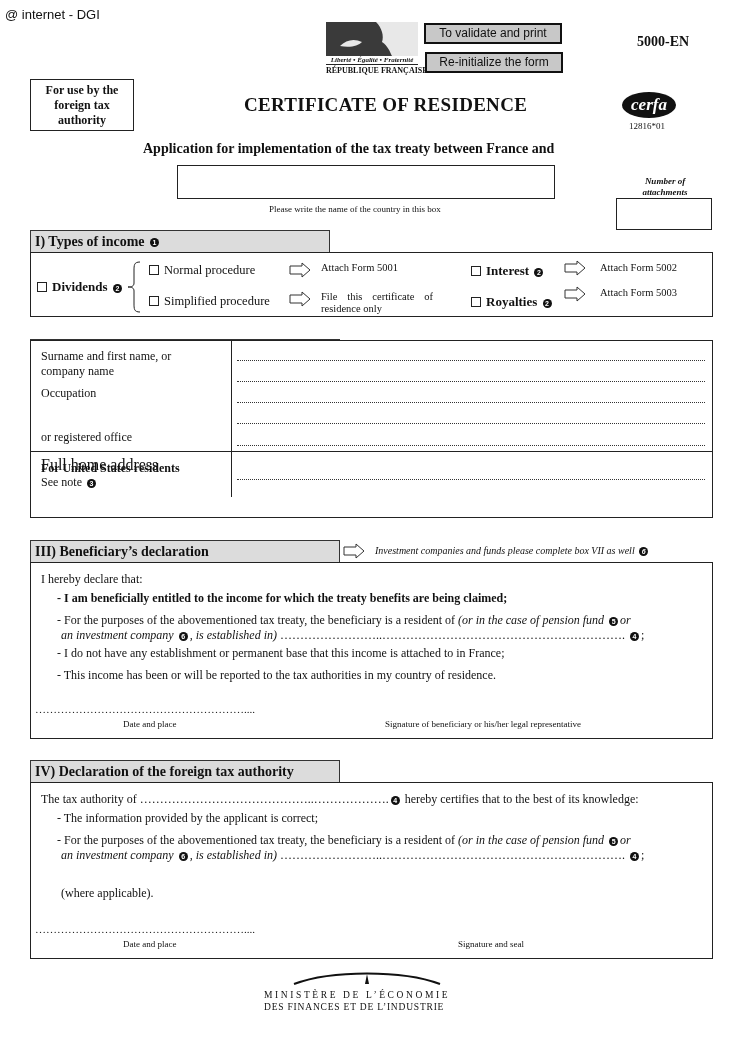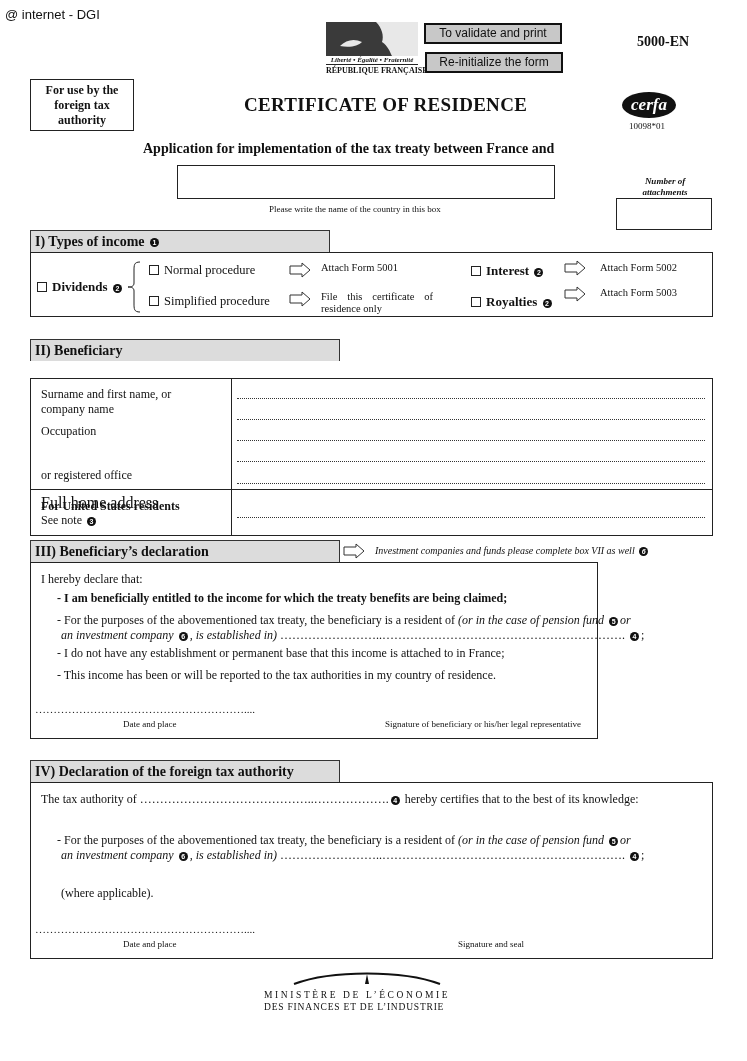--- a/index.html
+++ b/index.html
@@ -42,21 +42,21 @@
 <div class="btn" style="left:424px;top:23px;width:138px;">To validate and print</div>
 <div class="btn" style="left:425px;top:52px;width:138px;">Re-initialize the form</div>
 
 <div class="txt" style="left:637px;top:34px;font-size:14px;font-weight:bold;">5000-EN</div>
 
 <div class="abs" style="left:30px;top:79px;width:104px;height:52px;border:1px solid #222;box-sizing:border-box;font-size:12px;font-weight:bold;text-align:center;line-height:15px;padding-top:3px;">For use by the foreign tax authority</div>
 
 <div class="txt" style="left:228px;top:94px;font-size:19px;font-weight:bold;letter-spacing:0.3px;margin-left:16px;">CERTIFICATE OF RESIDENCE</div>
 
 <div class="abs" style="left:622px;top:92px;width:54px;height:26px;border-radius:50%;background:#111;color:#fff;text-align:center;font-style:italic;font-weight:bold;font-size:17px;line-height:25px;">cerfa</div>
-<div class="txt" style="left:629px;top:121px;font-size:9px;">10098*01</div>
+<div class="txt" style="left:629px;top:121px;font-size:9px;">12816*01</div>
 
 <div class="txt" style="left:143px;top:141px;font-size:14px;font-weight:bold;">Application for implementation of the tax treaty between France and</div>
 
 <div class="abs field" style="left:177px;top:165px;width:378px;height:34px;">
   <input class="fi" type="text" value="" style="">
 </div>
 <div class="txt small" style="left:269px;top:204px;font-size:9px;">Please write the name of the country in this box</div>
 
 <div class="abs it" style="left:628px;top:176px;width:74px;font-size:9px;font-weight:bold;text-align:center;line-height:11px;">Number of attachments</div>
 <div class="abs field" style="left:616px;top:198px;width:96px;height:32px;">
@@ -104,21 +104,21 @@
   <svg class="abs" style="left:533px;top:33px;" width="22" height="16">
       <path d="M1 4 H13 V1 L21 8 L13 15 V12 H1 Z" fill="#fff" stroke="#333"></path>
     </svg>
   <div class="txt" style="left:569px;top:9px;font-size:10.5px;">Attach Form 5002</div>
   <div class="txt" style="left:569px;top:34px;font-size:10.5px;">Attach Form 5003</div>
 </div>
 
 <div class="sec-head" style="left:30px;top:339px;width:310px;">
   <span>II) Beneficiary</span>
 </div>
-<div class="sec-box" style="left:30px;top:378px;width:683px;height:158px;">
+<div class="sec-box" style="left:30px;top:340px;width:683px;height:178px;">
   <div class="abs" style="left:200px;top:0;width:1px;height:156px;background:#222;"></div>
   <div class="abs" style="left:0;top:110px;width:681px;height:1px;background:#222;"></div>
   <div class="txt" style="left:10px;top:8px;font-size:12px;">Surname and first name, or</div>
   <div class="txt" style="left:10px;top:23px;font-size:12px;">company name</div>
   <div class="txt" style="left:10px;top:45px;font-size:12px;">Occupation</div>
   <div class="txt" style="left:10px;top:67px;font-size:16px;margin-top:48px;">Full home address</div>
   <div class="txt" style="left:10px;top:89px;font-size:12px;text-align:center;">or registered office</div>
   <div class="dotline" style="left:206px;top:19px;width:468px;"></div>
   <div class="dotline" style="left:206px;top:40px;width:468px;"></div>
   <div class="dotline" style="left:206px;top:61px;width:468px;"></div>
@@ -135,21 +135,21 @@
 <div class="sec-head" style="left:30px;top:540px;width:310px;">
   <span>III) Beneficiary’s declaration</span>
 </div>
 <svg class="abs" style="left:343px;top:543px;" width="22" height="16">
     <path d="M1 4 H13 V1 L21 8 L13 15 V12 H1 Z" fill="#fff" stroke="#333"></path>
   </svg>
 <div class="txt it" style="left:375px;top:545px;font-size:10px;">
   <span>Investment companies and funds please complete box VII as well</span>
   <span class="num">6</span>
 </div>
-<div class="sec-box" style="left:30px;top:562px;width:568px;height:177px;">
+<div class="sec-box" style="left:30px;top:562px;width:683px;height:177px;">
   <div class="txt" style="left:10px;top:9px;font-size:12px;">I hereby declare that:</div>
   <div class="txt" style="left:26px;top:28px;font-size:12px;font-weight:bold;">- I am beneficially entitled to the income for which the treaty benefits are being claimed;</div>
   <div class="txt" style="left:26px;top:50px;font-size:12px;">
     <span>- For the purposes of the abovementioned tax treaty, the beneficiary is a resident of </span><span class="it">(or in the case of pension  fund</span>
     <span class="num">5</span><span class="it">or</span>
   </div>
   <div class="txt" style="left:30px;top:65px;font-size:12px;">
     <span class="it">an investment company</span>
     <span class="num">6</span><span class="it">, is established in)</span>
     <span>……………………..…………………………………………………….</span>
@@ -162,20 +162,21 @@
   <div class="txt" style="left:354px;top:156px;font-size:9px;">Signature of beneficiary or his/her legal representative</div>
 </div>
 
 <div class="sec-head" style="left:30px;top:760px;width:310px;">
   <span>IV) Declaration of the foreign tax authority</span>
 </div>
 <div class="sec-box" style="left:30px;top:782px;width:683px;height:177px;">
   <div class="txt" style="left:10px;top:9px;font-size:12px;">
     <span>The tax authority of </span><span>……………………………………..……………….</span><span class="num">4</span><span> hereby certifies that to the best of its knowledge:</span>
   </div>
+  <div class="txt" style="left:26px;top:28px;font-size:12px;">- The information provided by the applicant is correct;</div>
   <div class="txt" style="left:26px;top:50px;font-size:12px;">
     <span>- For the purposes of the abovementioned tax treaty, the beneficiary is a resident of </span><span class="it">(or in the case of pension  fund</span>
     <span class="num">5</span><span class="it">or</span>
   </div>
   <div class="txt" style="left:30px;top:65px;font-size:12px;">
     <span class="it">an investment company</span>
     <span class="num">6</span><span class="it">, is established in)</span>
     <span>……………………..…………………………………………………….</span>
     <span class="num">4</span><span>;</span>
   </div>

